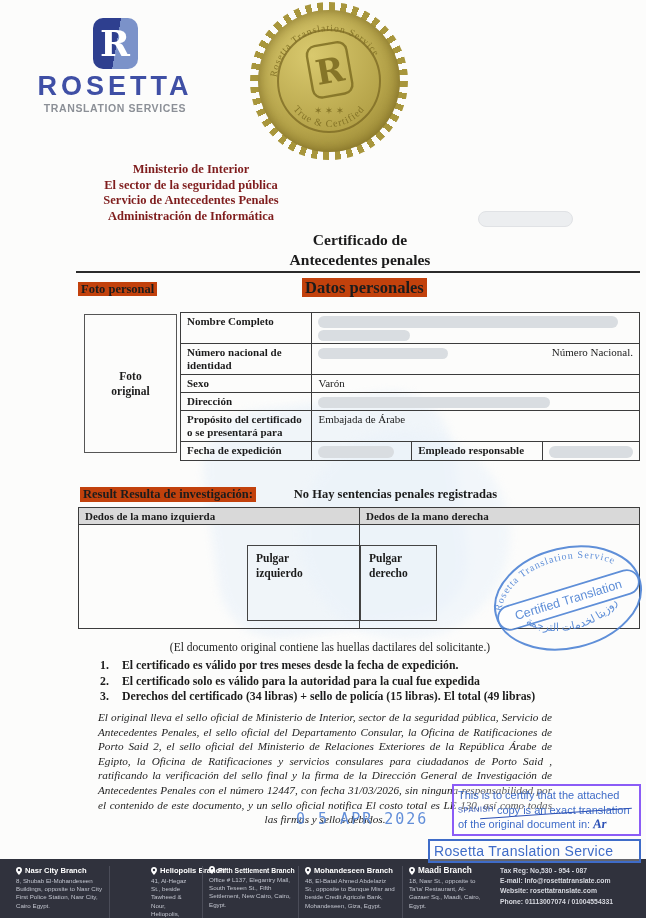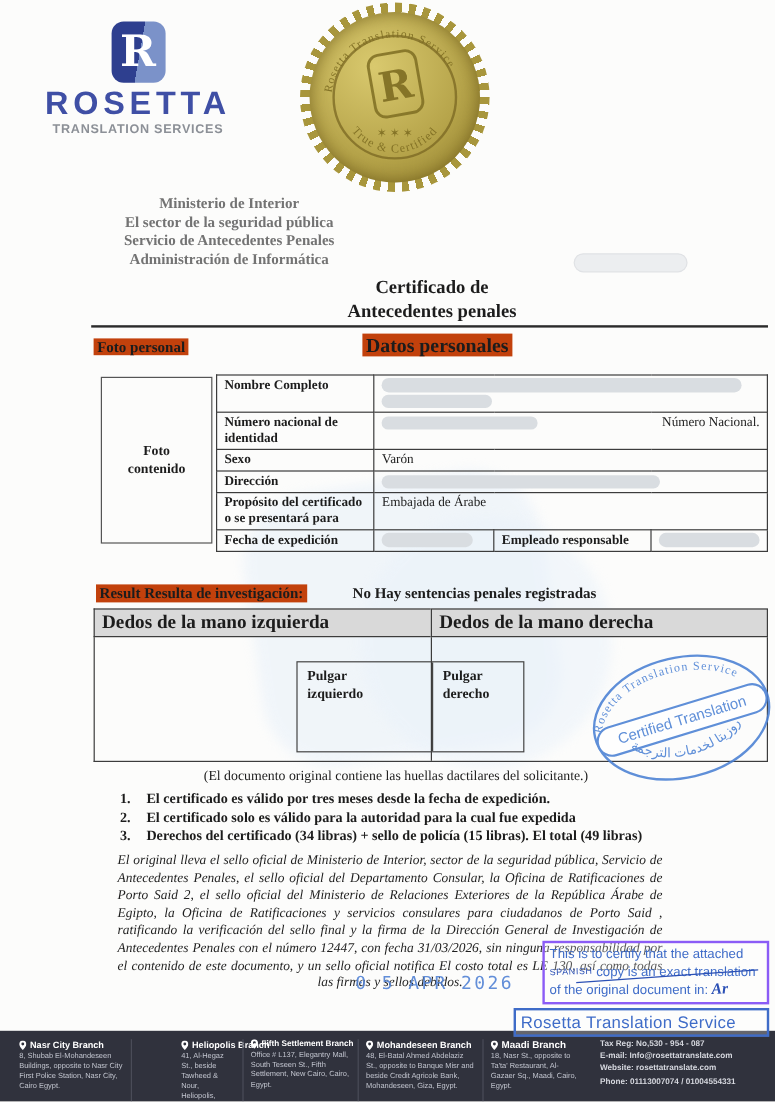--- a/index.html
+++ b/index.html
@@ -27,21 +27,21 @@
     background:repeating-conic-gradient(#a8963c 0deg 4.5deg, rgba(168,150,60,0) 4.5deg 9deg); }
   .seal-core { position:absolute; inset:8px; border-radius:50%;
     background:radial-gradient(circle at 38% 32%, #d9c96e, #b6a44a 58%, #93812e);
     box-shadow:inset 0 0 14px rgba(80,62,8,.55); }
   .seal-ring { position:absolute; inset:27px; border-radius:50%; border:2px solid rgba(122,103,34,.75); }
   .seal svg { position:absolute; inset:0; }
   .seal text { fill:#7e6d22; opacity:.9; }
 
   
   .ministry { left:86px; top:162px; width:210px; text-align:center;
-    font-weight:bold; font-size:12.5px; line-height:15.5px; color:#737373; }
+    font-weight:bold; font-size:12.5px; line-height:15.5px; color:#7f1d1d; }
 
   .redact { background:#d9dde1; border-radius:7px; filter:blur(.4px); display:inline-block; vertical-align:middle; }
   .blob-top { left:478px; top:211px; width:95px; height:16px; background:#eceef0; border-radius:9px; border:1px solid #e0e2e5; }
 
   
   .doc-title { left:225px; top:230px; width:270px; text-align:center;
     font-weight:bold; font-size:15.5px; line-height:20px; }
   .title-rule { left:76px; top:271px; width:564px; border-top:2px solid #2b2b2b; }
 
   .hl { background:#c2410c; padding:0 3px; }
@@ -58,21 +58,21 @@
   table.datos td { border:1px solid #3c3c3c; font-size:11px; line-height:13px; padding:2px 6px; vertical-align:top; }
   table.datos td.lbl { font-weight:bold; width:138px; }
   table.datos td.lbl2 { font-weight:bold; width:132px; }
 
   
   .result-row { left:80px; top:487px; width:560px; display:flex; font-weight:bold; font-size:12.5px; }
   .result-row .val { margin-left:38px; }
 
   
   .fp { left:78px; top:507px; width:562px; }
-  .fp-head { display:flex; font-weight:bold; font-size:16px; }
+  .fp-head { display:flex; font-weight:bold; font-size:11px; }
   .fp-head > div { background:#d9d9d9; border:1px solid #3c3c3c; padding:2px 6px; }
   .fp-head .l { width:281px; border-right:none; }
   .fp-head .r { flex:1; }
   .fp-body { position:relative; height:104px; border:1px solid #3c3c3c; border-top:none; }
   .fp-divider { position:absolute; left:280px; top:0; bottom:0; width:1px; background:#3c3c3c; }
   .thumb-box { position:absolute; left:168px; top:20px; width:190px; height:76px; border:1.2px solid #444; display:flex; }
   .thumb-box > div { padding:5px 8px; font-weight:bold; font-size:11.5px; line-height:15px; }
   .thumb-box .l { width:113px; border-right:1px solid #444; }
 
   .fp-caption { left:80px; top:641px; width:500px; text-align:center; font-size:11.5px; }
@@ -169,21 +169,21 @@
     <div>Antecedentes penales</div>
   </div>
   <div class="z title-rule"></div>
 
   <div class="z foto-label"><span class="hl">Foto personal</span></div>
   <div class="z datos-heading"><span class="hl">Datos personales</span></div>
 
   <div class="z photo-box">
     <div>
       <div>Foto</div>
-      <div>contenido</div>
+      <div>original</div>
     </div>
   </div>
 
   <table class="datos">
     <tbody>
         <tr>
       <td class="lbl">Nombre Completo</td>
       <td colspan="3">
         <span class="redact" style="width:300px;height:12px;"></span><br>
         <span class="redact" style="width:92px;height:11px;"></span>

